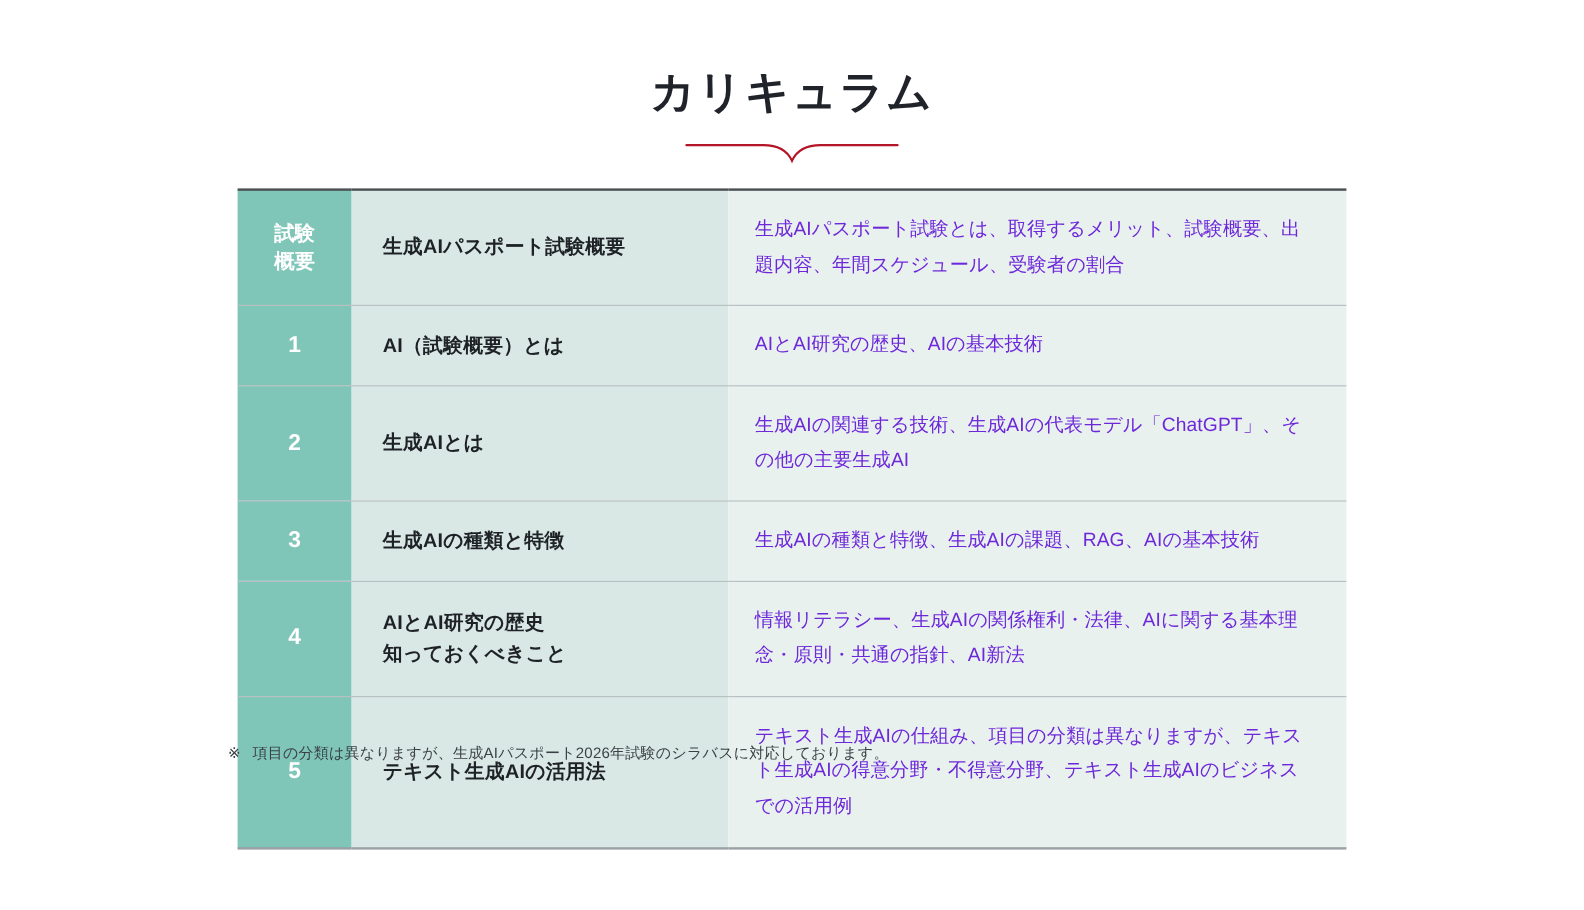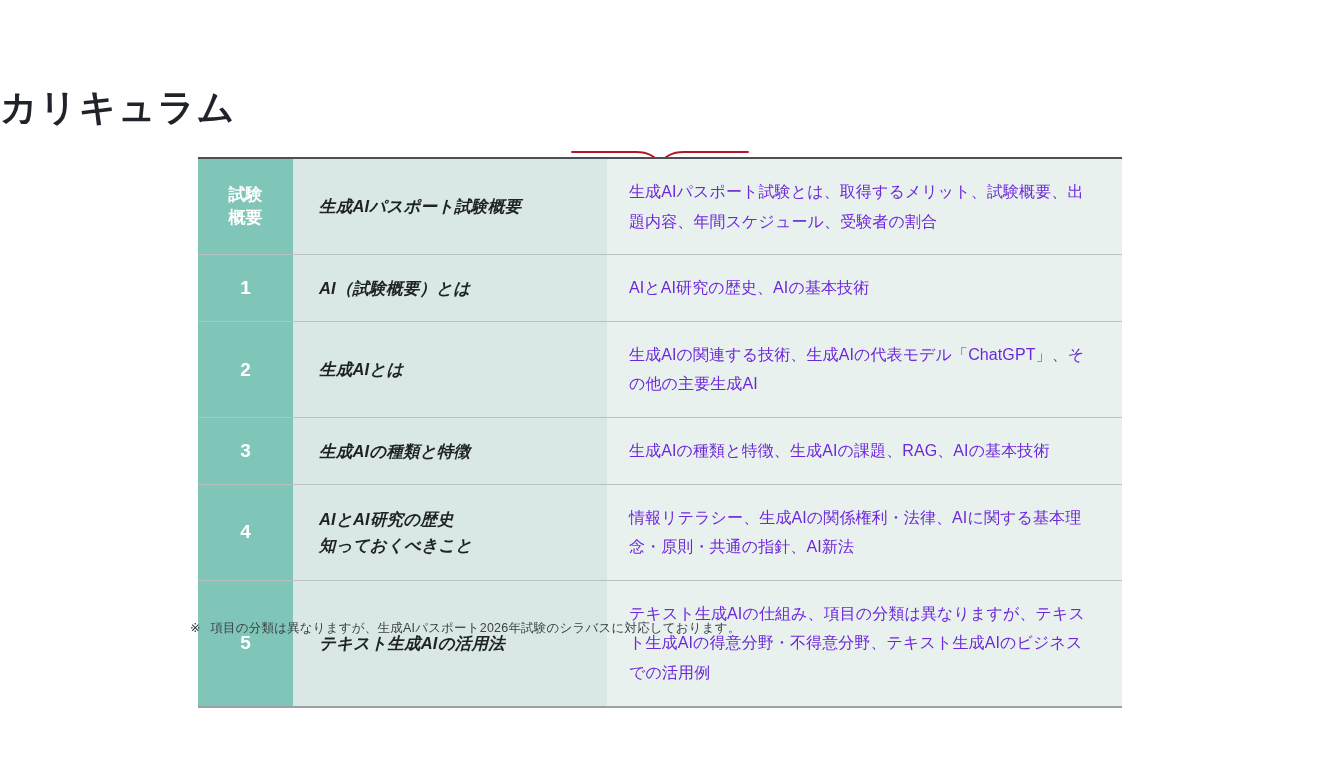--- a/index.html
+++ b/index.html
@@ -12,22 +12,22 @@
     height: 758px;
     font-family: "Liberation Sans", "DejaVu Sans", sans-serif;
     color: #222222;
     overflow: hidden;
     position: relative;
   }
 
   
   .title-block {
     width: 100%;
-    text-align: left;
-    padding-top: 86px;
+    text-align: center;
+    padding-top: 55px;
   }
   .page-title {
     font-size: 37px;
     font-weight: 700;
     letter-spacing: 1.5px;
     color: #20242a;
     line-height: 1.2;
     margin: 0;
   }
   .title-underline {
@@ -83,21 +83,20 @@
     background: #d9e8e4;
     color: #1e2226;
     font-size: 16.5px;
     font-weight: 700;
     line-height: 1.6;
     padding: 18px 0 18px 26px !important;
     letter-spacing: 0.2px;
   }
   .col-title .t-line {
     display: block;
-    font-style: italic;
   }
   .col-desc {
     background: #e9f1ef;
     color: #6d28d9;
     font-size: 16px;
     font-weight: 400;
     line-height: 1.85;
     padding: 18px 28px 18px 22px !important;
     letter-spacing: 0.1px;
   }

